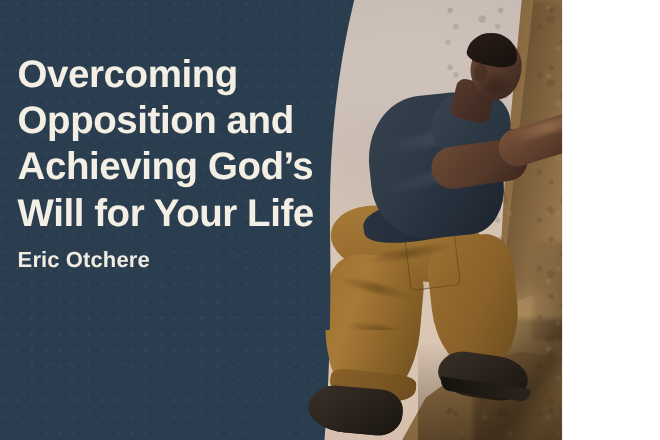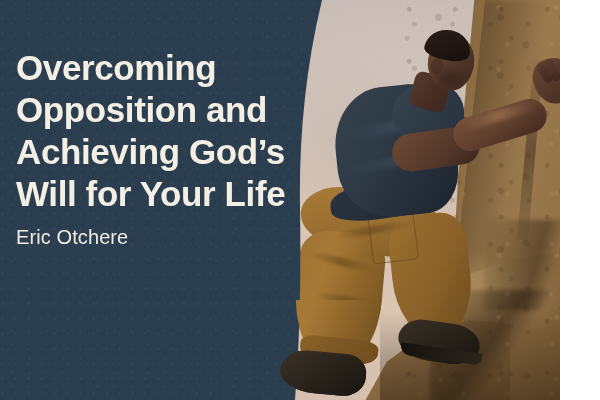--- a/index.html
+++ b/index.html
@@ -7,21 +7,21 @@
     margin: 0;
     padding: 0;
     background: #ffffff;
   }
   body {
     font-family: "Liberation Sans", sans-serif;
   }
 
   #card {
     position: relative;
-    width: 560px;
+    width: 511px;
     height: 400px;
     overflow: hidden;
     background: #be185d;
   }
 
   
   .photo {
     position: absolute;
     inset: 0;
     overflow: hidden;
@@ -435,21 +435,21 @@
     letter-spacing: -0.4px;
     color: #f4efe4;
     font-family: "Liberation Sans", sans-serif;
   }
   .author {
     position: absolute;
     left: 16px;
     top: 226px;
     margin: 0;
     font-size: 20px;
-    font-weight: 400;
+    font-weight: 700;
     color: #f1ece2;
     letter-spacing: .1px;
   }
   .site {
     position: absolute;
     left: 16px;
     top: 336px;
     margin: 0;
     font-size: 19px;
     font-weight: 400;

